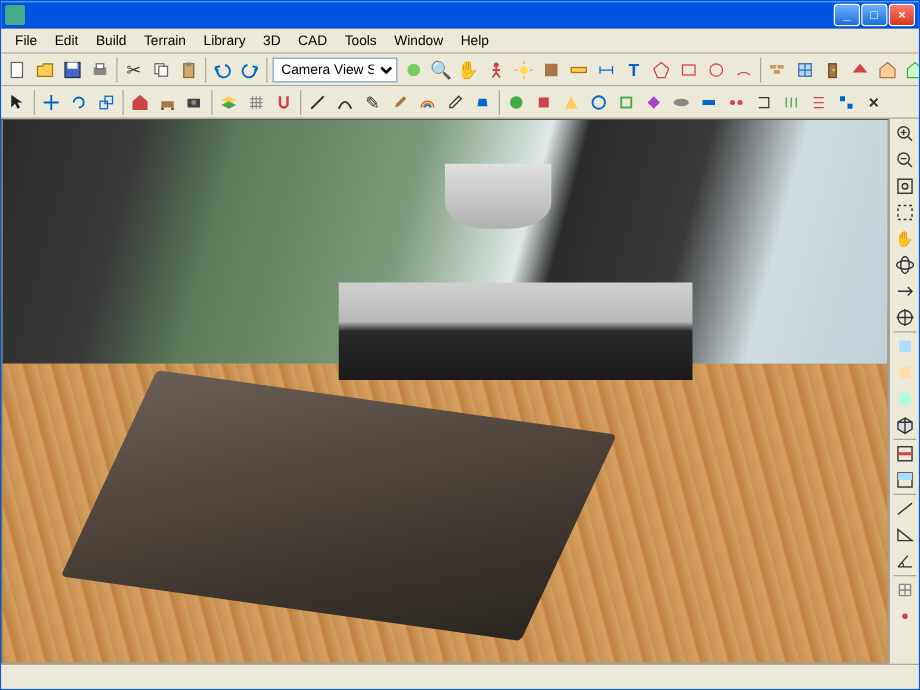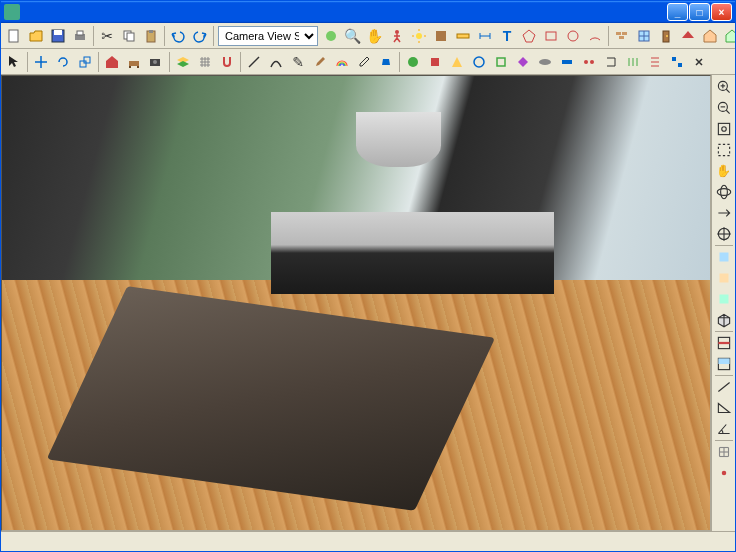--- a/index.html
+++ b/index.html
@@ -38,20 +38,32 @@
 <div class="window">
   <div class="titlebar">
     <div class="titlebar-icon"></div>
     <span></span>
     <div class="titlebar-spacer"></div>
     <div class="titlebar-btn min">_</div>
     <div class="titlebar-btn max">□</div>
     <div class="titlebar-btn close">×</div>
   </div>
 
+  <div class="menubar">
+    <span class="menu-item">File</span>
+    <span class="menu-item">Edit</span>
+    <span class="menu-item">Build</span>
+    <span class="menu-item">Terrain</span>
+    <span class="menu-item">Library</span>
+    <span class="menu-item">3D</span>
+    <span class="menu-item">CAD</span>
+    <span class="menu-item">Tools</span>
+    <span class="menu-item">Window</span>
+    <span class="menu-item">Help</span>
+  </div>
 
   <div class="toolbar toolbar-row1">
     <div class="tbtn">
         <svg viewBox="0 0 16 16">
           <rect x="3" y="2" width="9" height="12" fill="#fff" stroke="#666"></rect>
         </svg>
       </div>
     <div class="tbtn">
         <svg viewBox="0 0 16 16">
           <path d="M2 5 L6 5 L7 3 L14 3 L14 13 L2 13 Z" fill="#fc5" stroke="#a70"></path>

